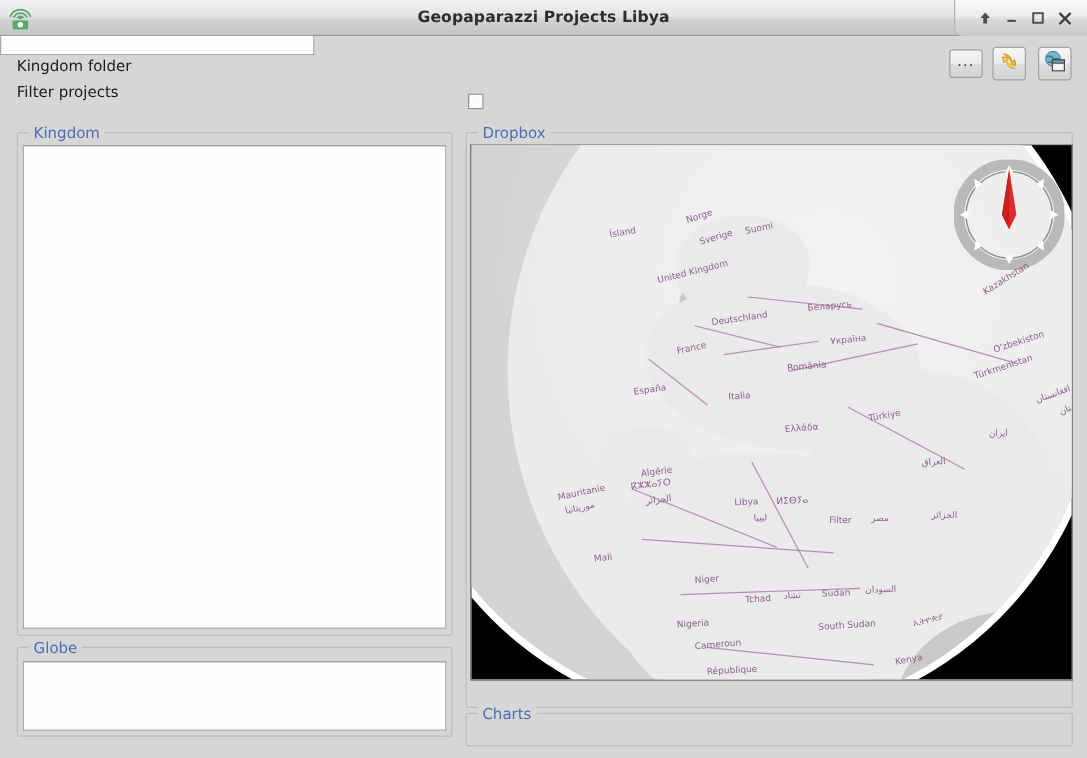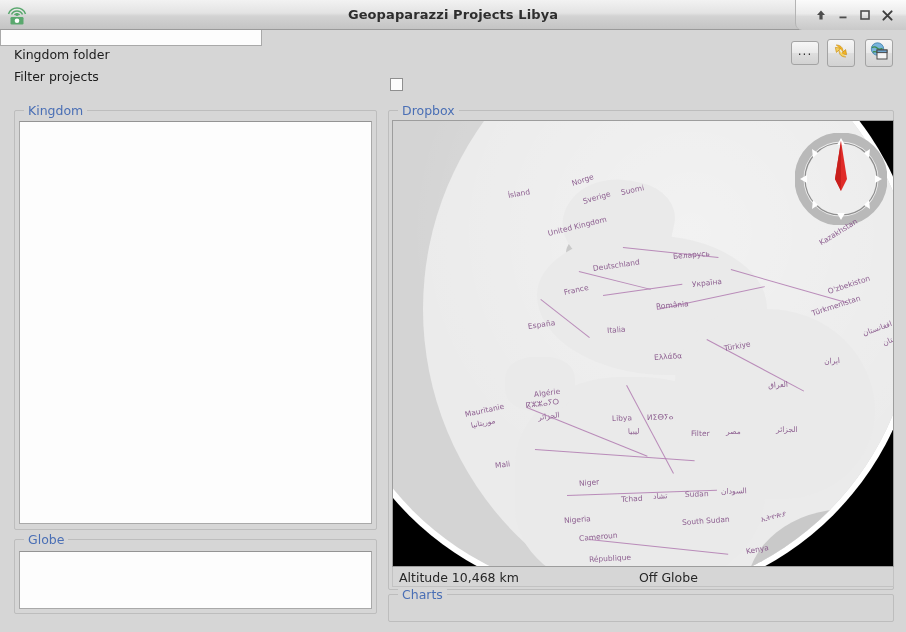--- a/index.html
+++ b/index.html
@@ -406,23 +406,19 @@
           <div class="maplabel sm" style="left: 427px; top: 118px; transform: rotate(-32deg);">Kazakhstan</div>
           <div class="maplabel sm" style="left: 435px; top: 166px; transform: rotate(-18deg);">O'zbekiston</div>
           <div class="maplabel sm" style="left: 419px; top: 188px; transform: rotate(-18deg);">Türkmenistan</div>
           <div class="maplabel sm" style="left: 470px; top: 208px; transform: rotate(-20deg);">افغانستان</div>
           <div class="maplabel sm" style="left: 490px; top: 218px; transform: rotate(-24deg);">پاکستان</div>
         </div>
     </div>
   </div>
 
   
-  <div class="statusbar" style="left:392px; top:567px; width:502px; height:20px;">
-    <span class="status-left">Altitude  10,468 km</span>
-    <span class="status-right">Off Globe</span>
-  </div>
 
   
   <div class="group" style="left:388px; top:594px; width:506px; height:28px;">
     <span class="group-title">Charts</span>
   </div>
 
 </div>
 
 </body></html>

